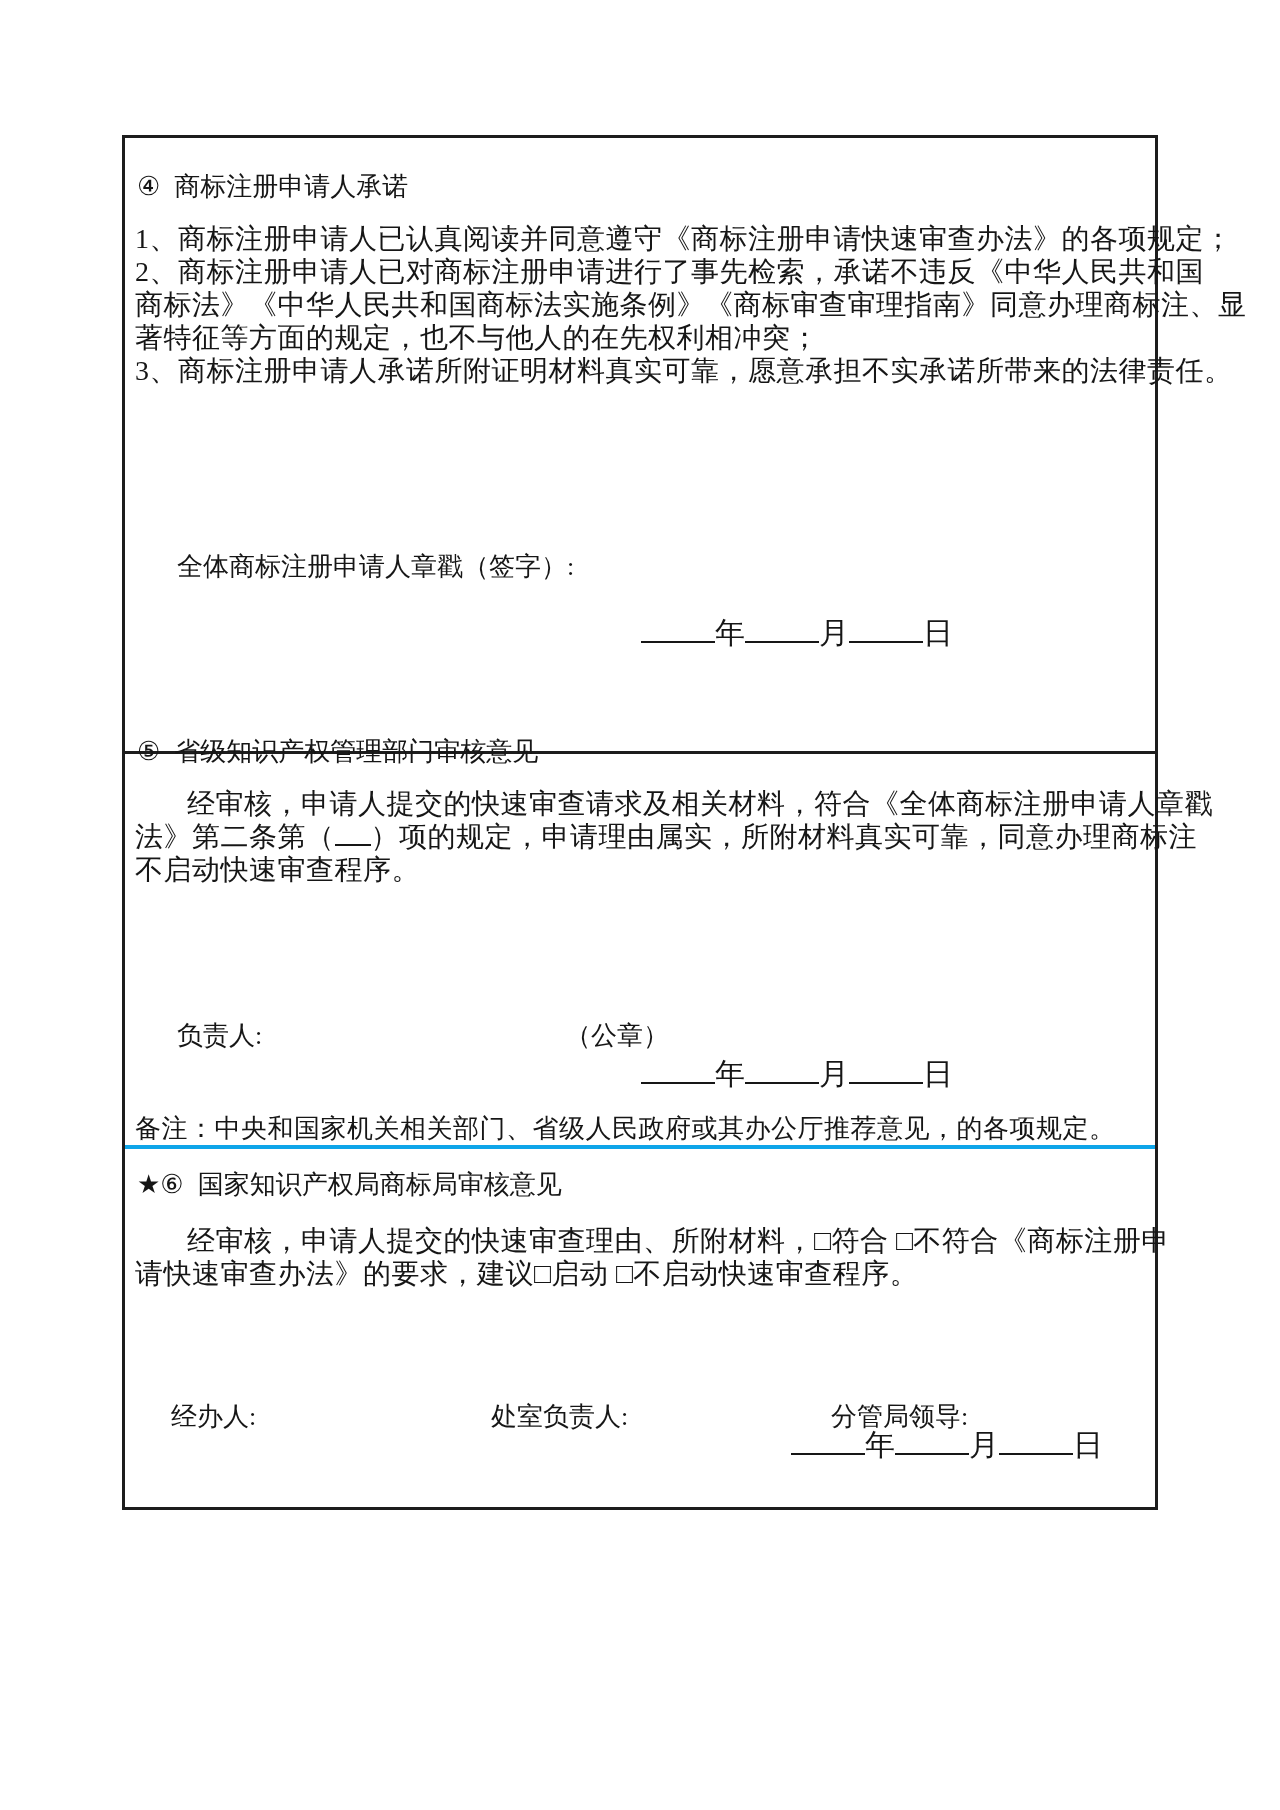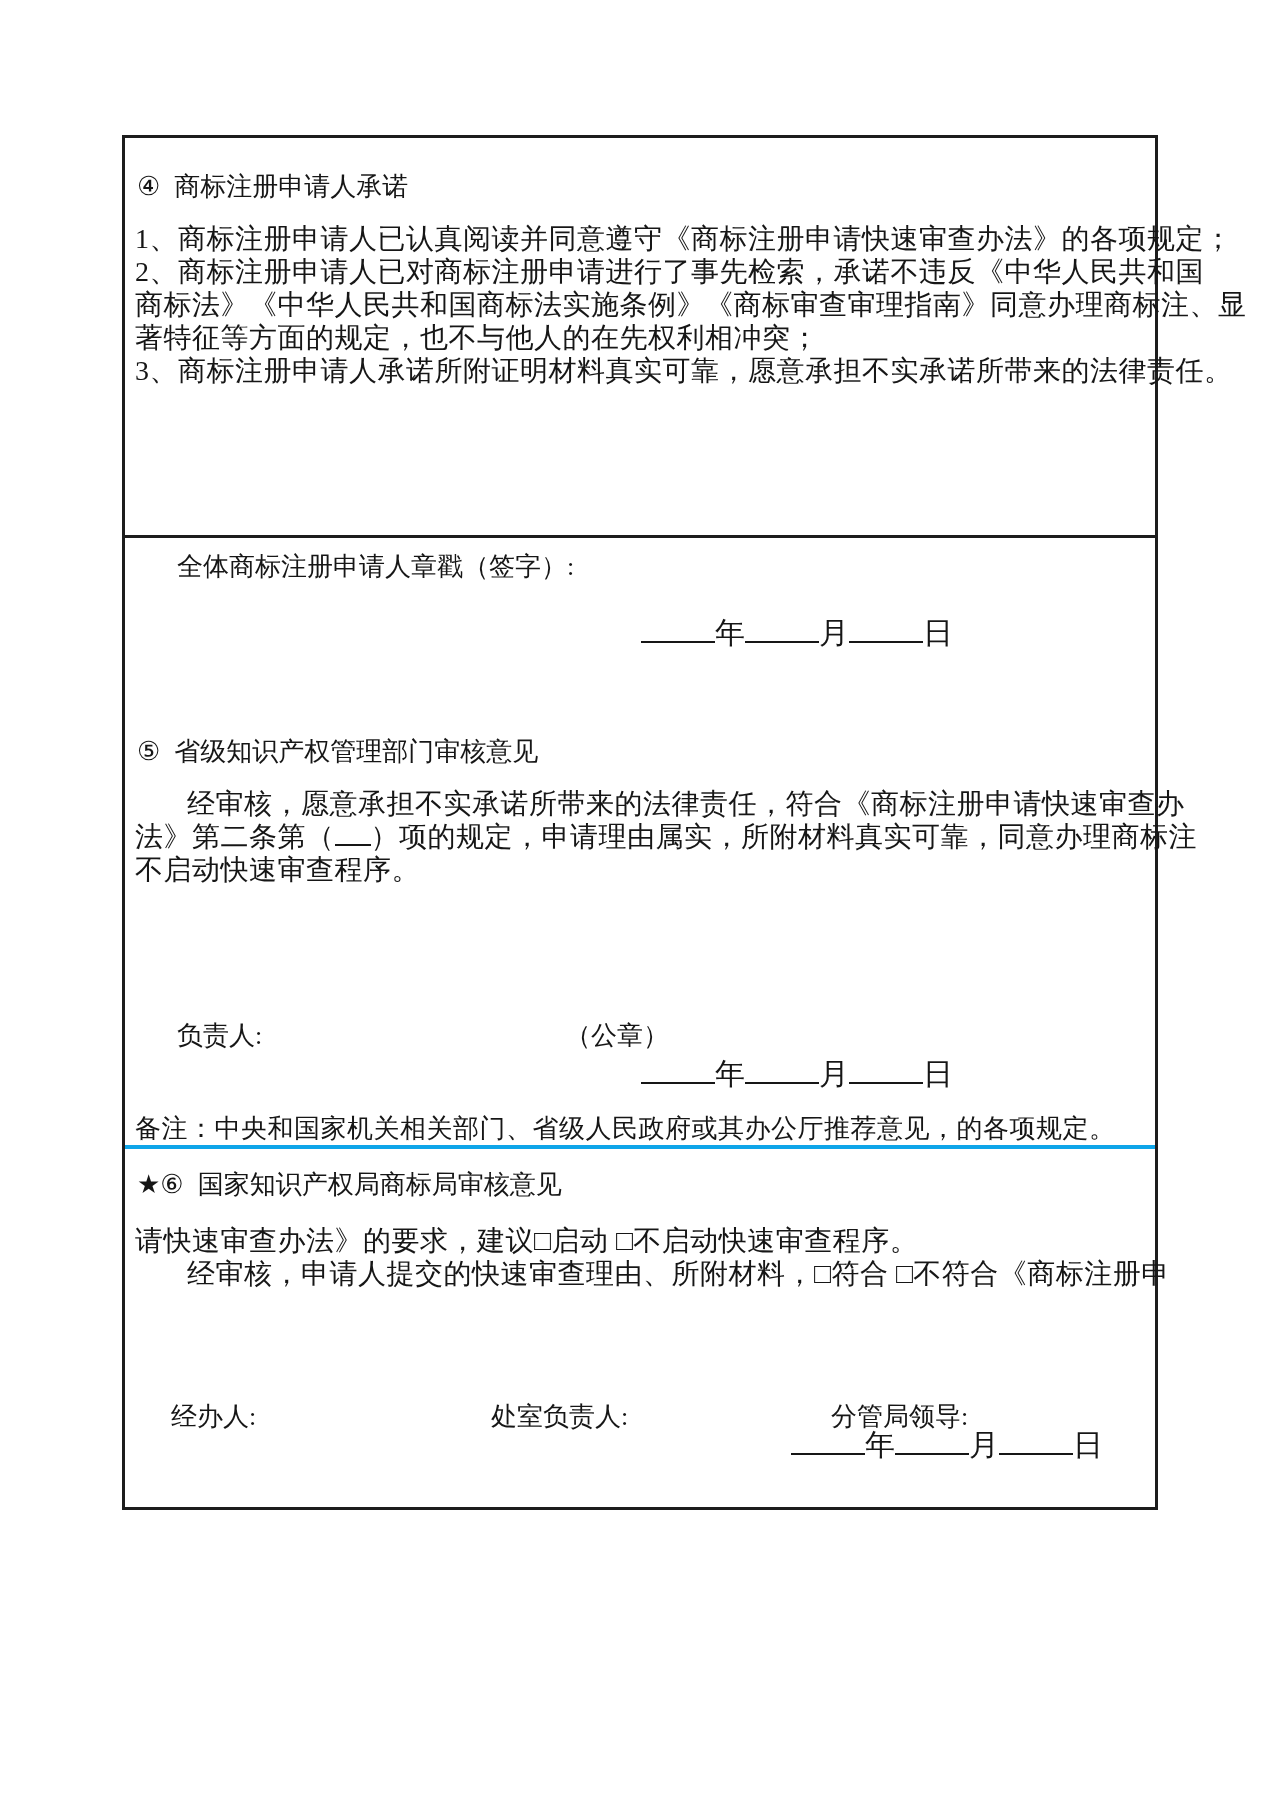--- a/index.html
+++ b/index.html
@@ -10,21 +10,21 @@
     color:#161616;
     position:relative;
   }
   .formbox{
     position:absolute;left:122px;top:135px;
     width:1030px;height:1369px;
     border:3px solid #1d1d1d;
     background:#ffffff;
   }
   .section{position:absolute;left:0;width:100%;box-sizing:border-box;}
-  .sec4{top:0;height:400px;border-bottom:3px solid #1d1d1d;}
+  .sec4{top:0;height:616px;border-bottom:3px solid #1d1d1d;}
   .sec5{top:551px;height:460px;border-bottom:4px solid #0ea5e9;}
   .sec6{top:994px;height:355px;}
   .heading{
     position:absolute;left:12px;right:12px;
     font-size:26px;line-height:33px;white-space:nowrap;
   }
   .heading .num{letter-spacing:0;}
   .heading .ht{margin-left:14px;}
   .para{position:absolute;left:10px;right:6px;}
   .pline{
@@ -74,41 +74,41 @@
     <div class="date-line" style="top:478px;right:202px;">
       <span class="blank"></span><span>年</span><span class="blank"></span><span>月</span><span class="blank"></span><span>日</span>
     </div>
   </div>
 
   <div class="section sec5">
     <div class="heading" style="top:46px;">
       <span class="num">⑤</span><span class="ht">省级知识产权管理部门审核意见</span>
     </div>
     <div class="para" style="top:98px;">
-      <div class="pline indent">经审核，愿意承担不实承诺所带来的法律责任，符合《商标注册申请快速审查办</div>
+      <div class="pline indent">经审核，申请人提交的快速审查请求及相关材料，符合《全体商标注册申请人章戳</div>
       <div class="pline">
         <span>法》第二条第（</span><span class="inline-blank"></span><span>）项的规定，申请理由属实，所附材料真实可靠，同意办理商标注</span>
       </div>
       <div class="pline">不启动快速审查程序。</div>
     </div>
     <div class="label-line" style="left:52px;top:330px;">负责人:</div>
     <div class="label-line" style="left:440px;top:330px;">（公章）</div>
     <div class="date-line" style="top:368px;right:202px;">
       <span class="blank"></span><span>年</span><span class="blank"></span><span>月</span><span class="blank"></span><span>日</span>
     </div>
     <div class="note-line" style="top:424px;">备注：中央和国家机关相关部门、省级人民政府或其办公厅推荐意见，的各项规定。</div>
   </div>
 
   <div class="section sec6">
     <div class="heading" style="top:36px;">
       <span>★</span><span class="num">⑥</span><span class="ht">国家知识产权局商标局审核意见</span>
     </div>
     <div class="para" style="top:92px;">
+      <div class="pline indent">经审核，申请人提交的快速审查理由、所附材料，□符合 □不符合《商标注册申</div>
       <div class="pline">请快速审查办法》的要求，建议□启动 □不启动快速审查程序。</div>
-      <div class="pline indent">经审核，申请人提交的快速审查理由、所附材料，□符合 □不符合《商标注册申</div>
     </div>
     <div class="label-line" style="left:46px;top:236px;right:10px;">
       <span class="signer w1">经办人:</span><span class="signer w2">处室负责人:</span><span class="signer">分管局领导:</span>
     </div>
     <div class="date-line" style="top:296px;right:52px;">
       <span class="blank"></span><span>年</span><span class="blank"></span><span>月</span><span class="blank"></span><span>日</span>
     </div>
   </div>
 
 </div>

